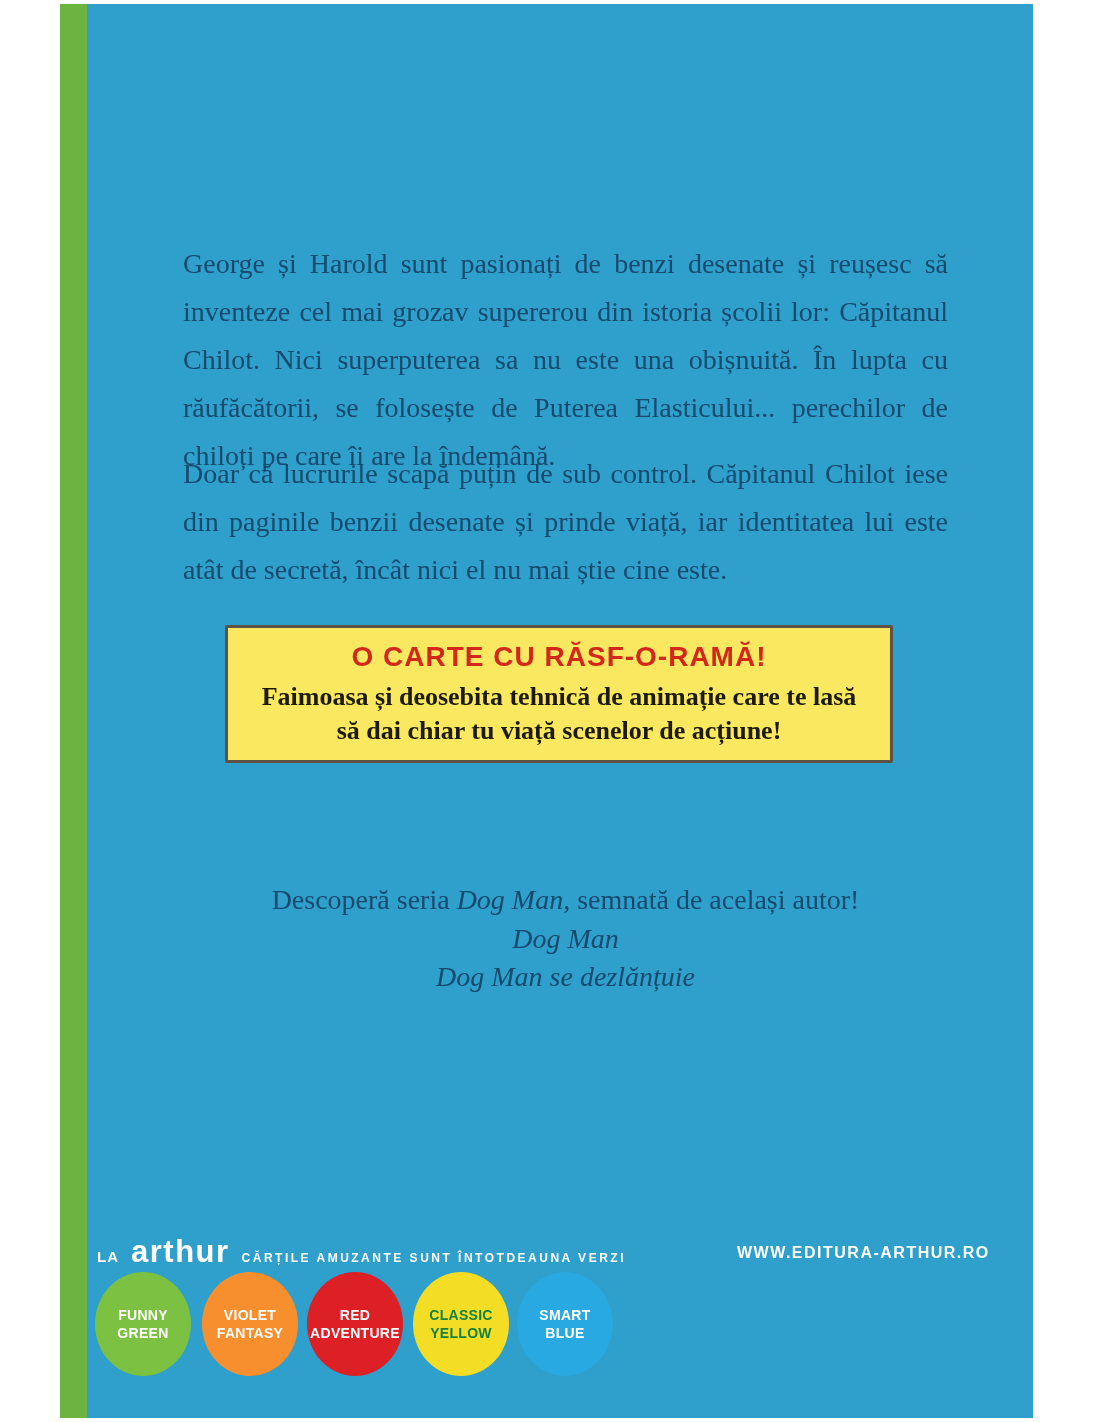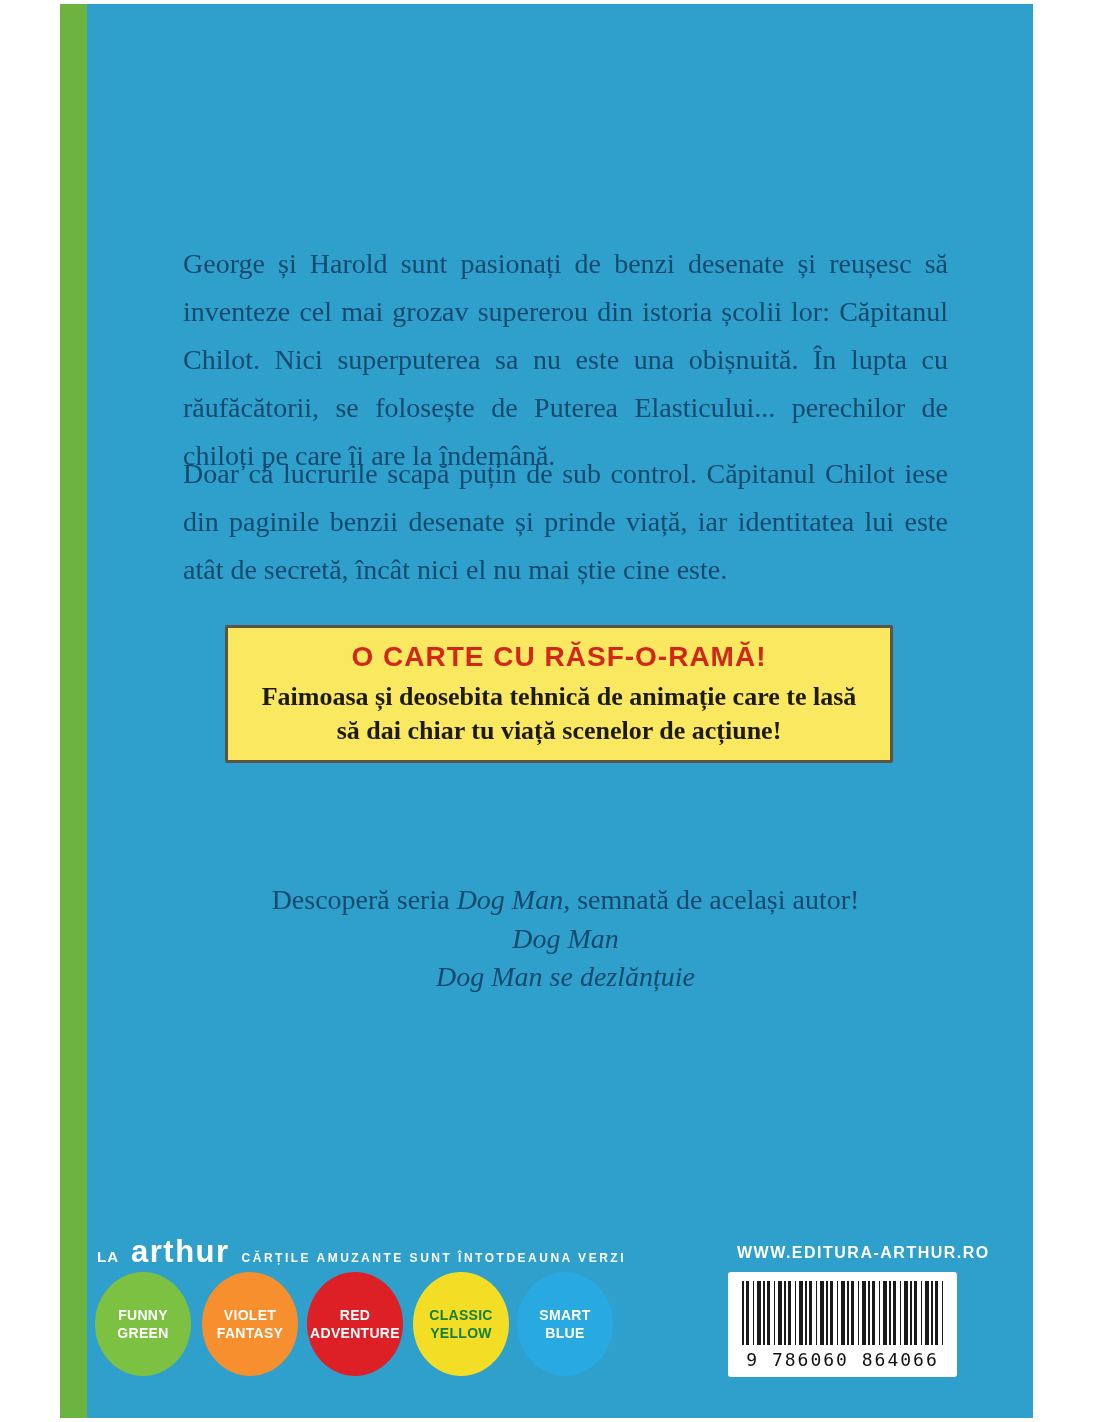--- a/index.html
+++ b/index.html
@@ -125,18 +125,14 @@
   </div>
   <div class="badge b4" style="background-color: rgb(244, 221, 37); color: #15803d;">
     <span>CLASSIC</span>
     <span>YELLOW</span>
   </div>
   <div class="badge b5" style="background-color: rgb(41, 169, 225); color: rgb(255, 255, 255);">
     <span>SMART</span>
     <span>BLUE</span>
   </div>
 
-  <div class="barcode">
-    <div class="bars"></div>
-    <div class="digits">9 786060 864066</div>
-  </div>
 
 </div>
 
 </body></html>

